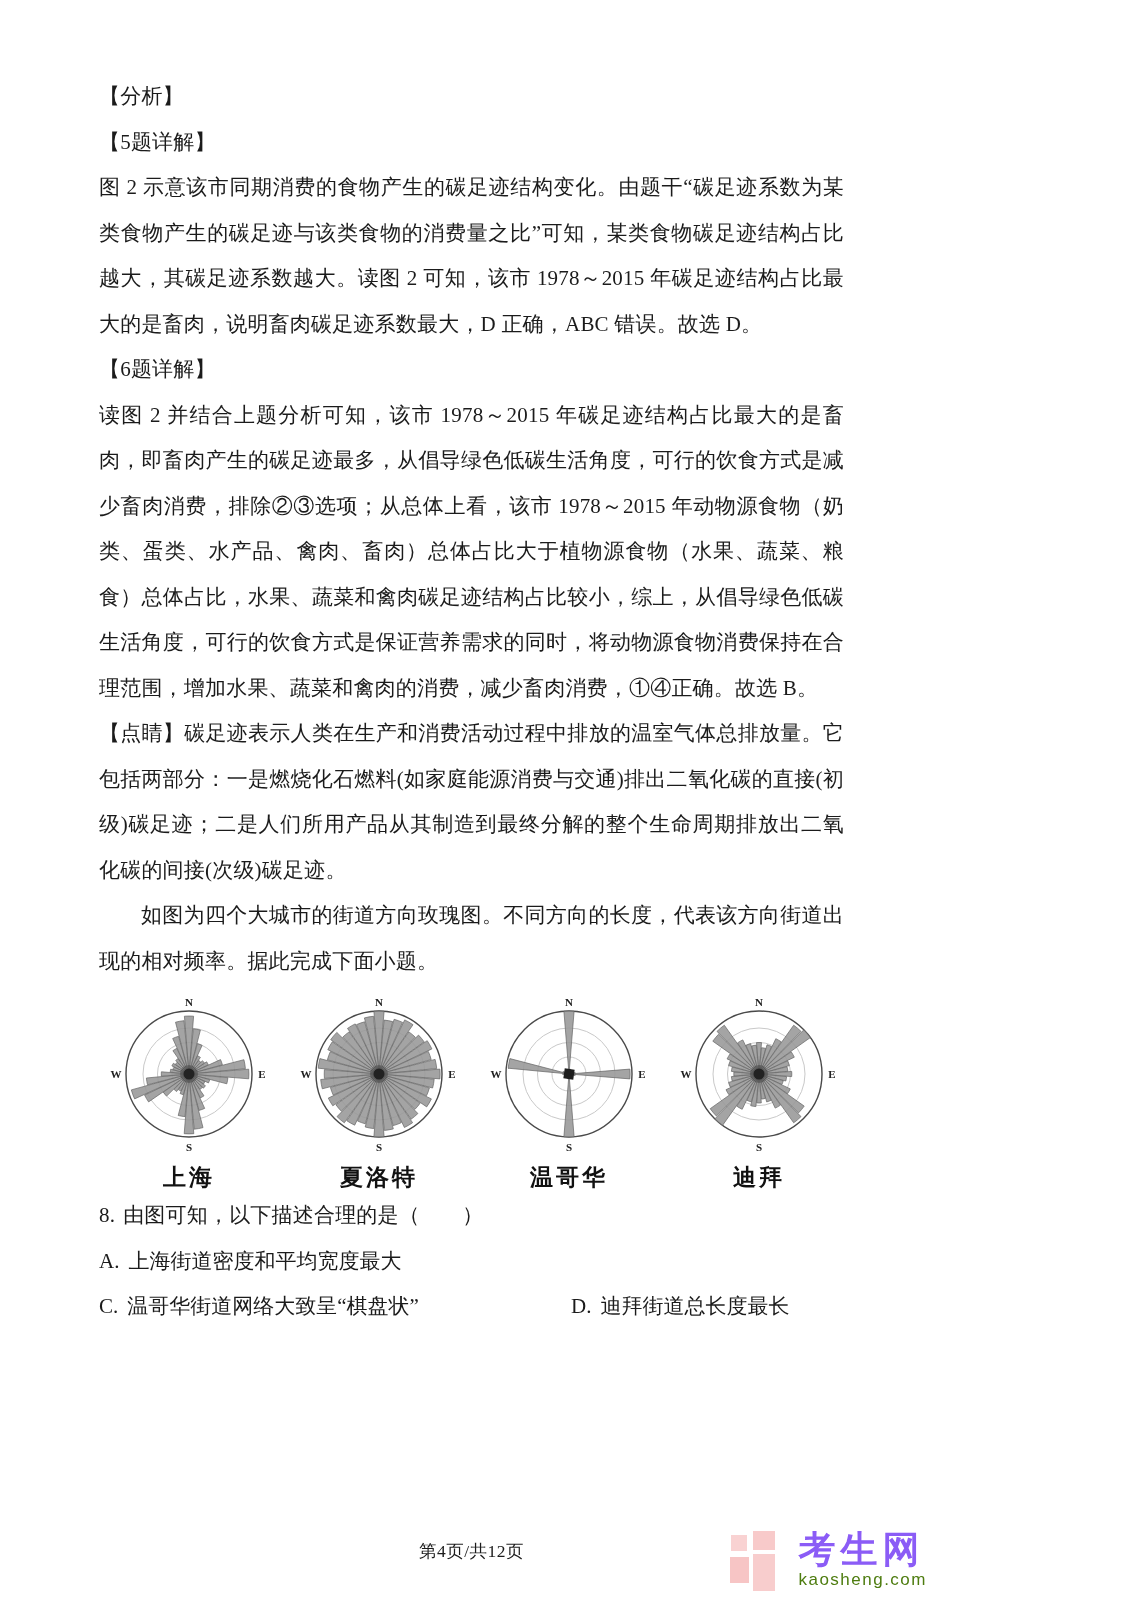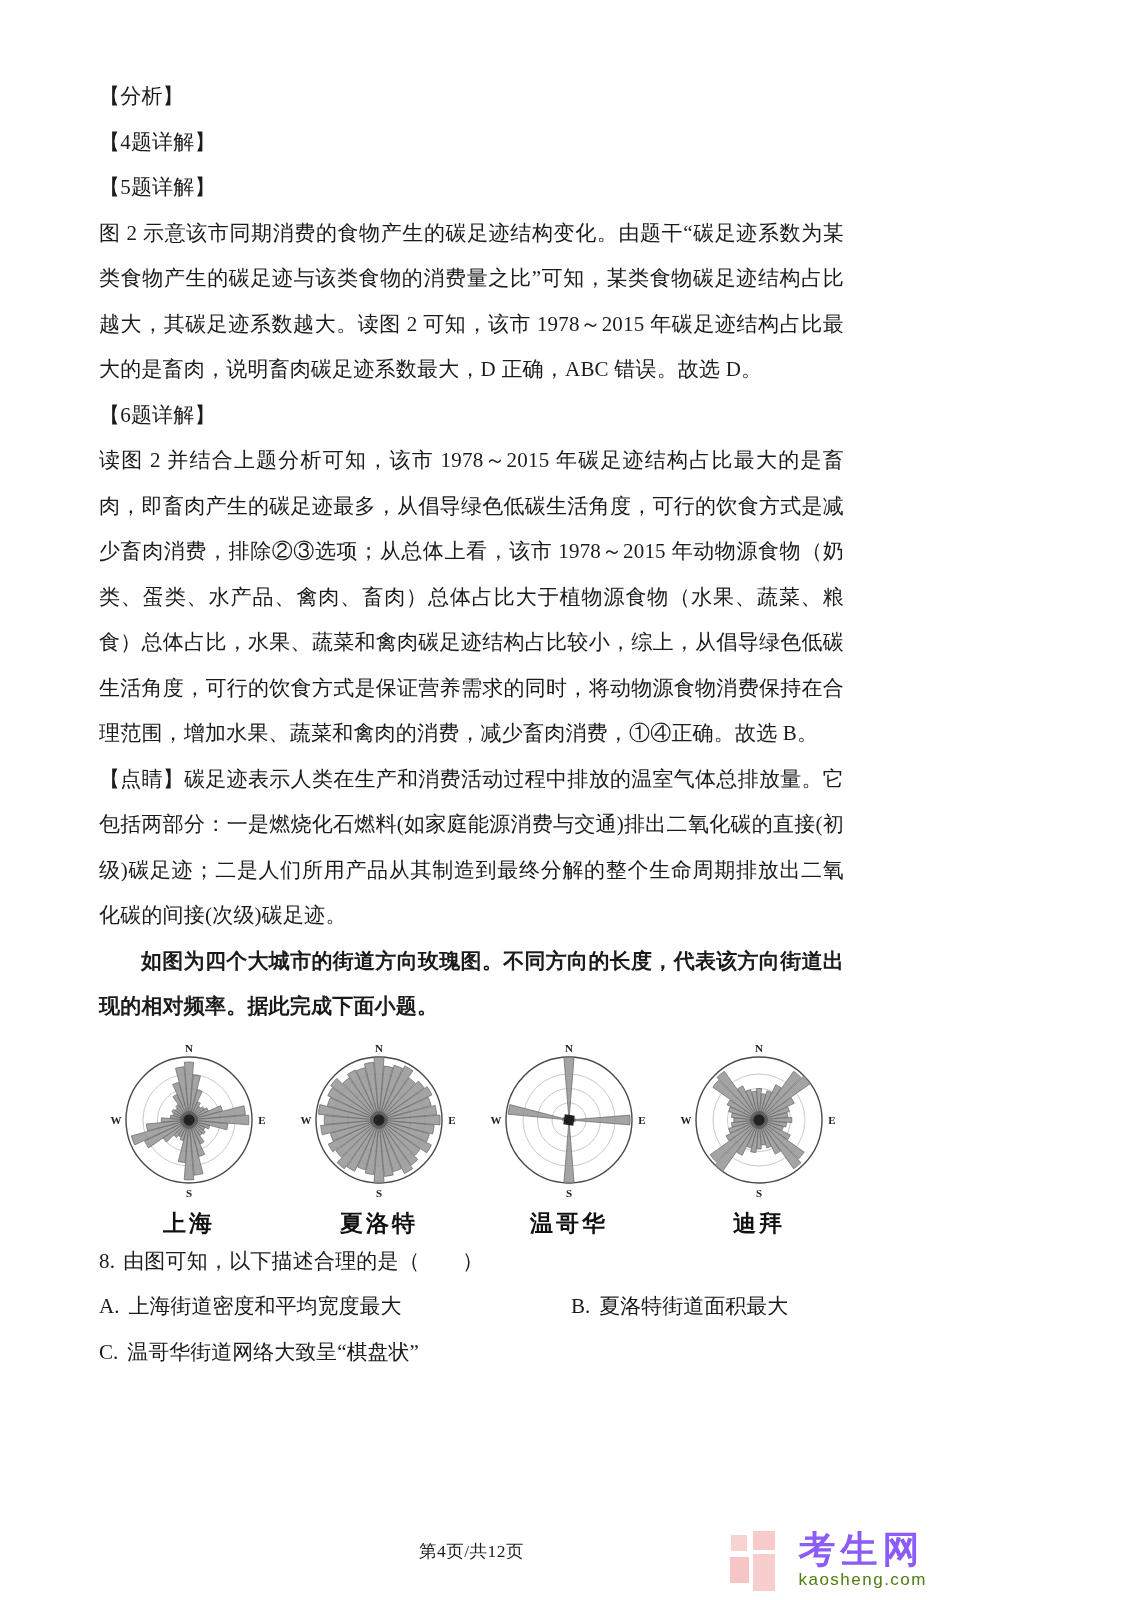--- a/index.html
+++ b/index.html
@@ -8,21 +8,21 @@
     background:#ffffff;
     font-family:"Liberation Serif","DejaVu Serif",serif;
     color:#1b1b1b;
     position:relative;
     overflow:hidden;
   }
   .page{width:943px;height:1600px;position:relative;}
   .content{padding:74px 99px 0 99px;}
   p{margin:0;font-size:21px;line-height:45.5px;text-align:justify;letter-spacing:0.2px;}
   .heading{font-size:21px;}
-  .indent{text-indent:42px;font-weight:bold;}
+  .indent{text-indent:42px;}
   
   .figure-row{display:flex;gap:10px;width:760px;margin-top:6px;}
   .rose-cell{margin:0;width:180px;text-align:center;}
   .rose-cell svg{width:180px;height:170px;display:block;}
   .dir{font-size:11px;font-weight:bold;fill:#222;font-family:"Liberation Serif",serif;}
   .rose-label{font-size:23px;font-weight:bold;margin-top:2px;letter-spacing:3px;color:#111;}
   
   .qline .qnum{margin-right:8px;}
   .opts4{display:flex;font-size:21px;line-height:45.5px;}
   .opts4 .opt{white-space:nowrap;}
@@ -60,21 +60,20 @@
   }
 </style>
 </head>
 <body>
 
 <div class="page">
   <main class="content">
 
     <p class="heading">【分析】</p>
 
-    <p class="heading">【4题详解】</p>
 
     <p class="heading">【5题详解】</p>
     <p class="body-para">图 2 示意该市同期消费的食物产生的碳足迹结构变化。由题干“碳足迹系数为某类食物产生的碳足迹与该类食物的消费量之比”可知，某类食物碳足迹结构占比越大，其碳足迹系数越大。读图 2 可知，该市 1978～2015 年碳足迹结构占比最大的是畜肉，说明畜肉碳足迹系数最大，D 正确，ABC 错误。故选 D。</p>
 
     <p class="heading">【6题详解】</p>
     <p class="body-para">读图 2 并结合上题分析可知，该市 1978～2015 年碳足迹结构占比最大的是畜肉，即畜肉产生的碳足迹最多，从倡导绿色低碳生活角度，可行的饮食方式是减少畜肉消费，排除②③选项；从总体上看，该市 1978～2015 年动物源食物（奶类、蛋类、水产品、禽肉、畜肉）总体占比大于植物源食物（水果、蔬菜、粮食）总体占比，水果、蔬菜和禽肉碳足迹结构占比较小，综上，从倡导绿色低碳生活角度，可行的饮食方式是保证营养需求的同时，将动物源食物消费保持在合理范围，增加水果、蔬菜和禽肉的消费，减少畜肉消费，①④正确。故选 B。</p>
 
     <p class="body-para">【点睛】碳足迹表示人类在生产和消费活动过程中排放的温室气体总排放量。它包括两部分：一是燃烧化石燃料(如家庭能源消费与交通)排出二氧化碳的直接(初级)碳足迹；二是人们所用产品从其制造到最终分解的整个生命周期排放出二氧化碳的间接(次级)碳足迹。</p>
 
     <p class="body-para indent">如图为四个大城市的街道方向玫瑰图。不同方向的长度，代表该方向街道出现的相对频率。据此完成下面小题。</p>
@@ -259,24 +258,24 @@
           </svg>
         <figcaption class="rose-label">迪拜</figcaption>
       </figure>
     </div>
 
 
     <div class="question">
       <p class="qline"><span class="qnum">8.</span><span>由图可知，以下描述合理的是（　　）</span></p>
       <div class="opts2-row">
         <span class="opt"><span class="olabel">A.</span><span>上海街道密度和平均宽度最大</span></span>
-        <span class="opt"><span class="olabel">B.</span><span>夏洛特街道面积最大</span></span>
       </div>
       <div class="opts2-row">
         <span class="opt"><span class="olabel">C.</span><span>温哥华街道网络大致呈“棋盘状”</span></span>
+        <span class="opt"><span class="olabel">D.</span><span>迪拜街道总长度最长</span></span>
       </div>
     </div>
 
   </main>
 
   <div class="footer">第4页/共12页</div>
 
   <div class="watermark">
     <div class="wm-logo">
       <span class="b1"></span>

